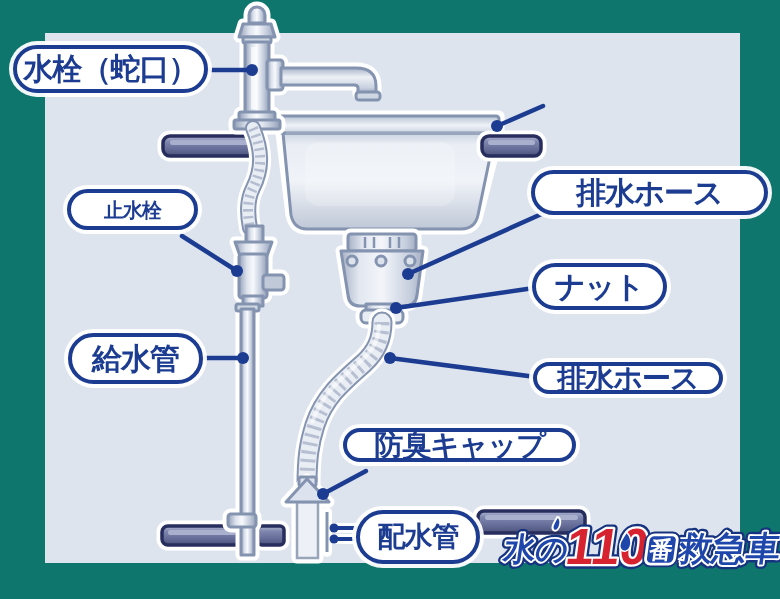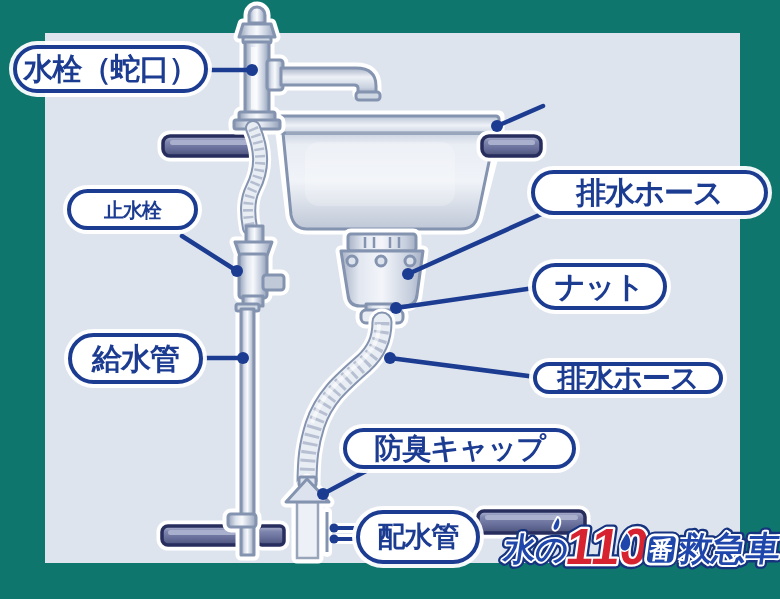--- a/index.html
+++ b/index.html
@@ -224,21 +224,21 @@
     </div>
   <div class="pill" style="left:533px;top:362px;width:190px;height:32px;font-size:29px;">
       <span>排水ホース</span>
     </div>
   <div class="pill" style="left:67px;top:189px;width:131px;height:41px;font-size:20px;">
       <span>止水栓</span>
     </div>
   <div class="pill" style="left:68px;top:333px;width:135px;height:51px;font-size:30px;">
       <span>給水管</span>
     </div>
-  <div class="pill" style="left:343px;top:428px;width:233px;height:41px;font-size:29px;">
+  <div class="pill" style="left:343px;top:428px;width:233px;height:34px;font-size:29px;">
       <span>防臭キャップ</span>
     </div>
   <div class="pill" style="left:356px;top:510px;width:124px;height:54px;font-size:28px;">
       <span>配水管</span>
     </div>
 
   <svg class="logo" viewBox="0 0 300 80">
     <g transform="skewX(-8) translate(12,0)">
 
       <text x="0" y="52" font-size="34" fill="none" stroke="#16337f" stroke-width="9" stroke-linejoin="round">水の</text>

